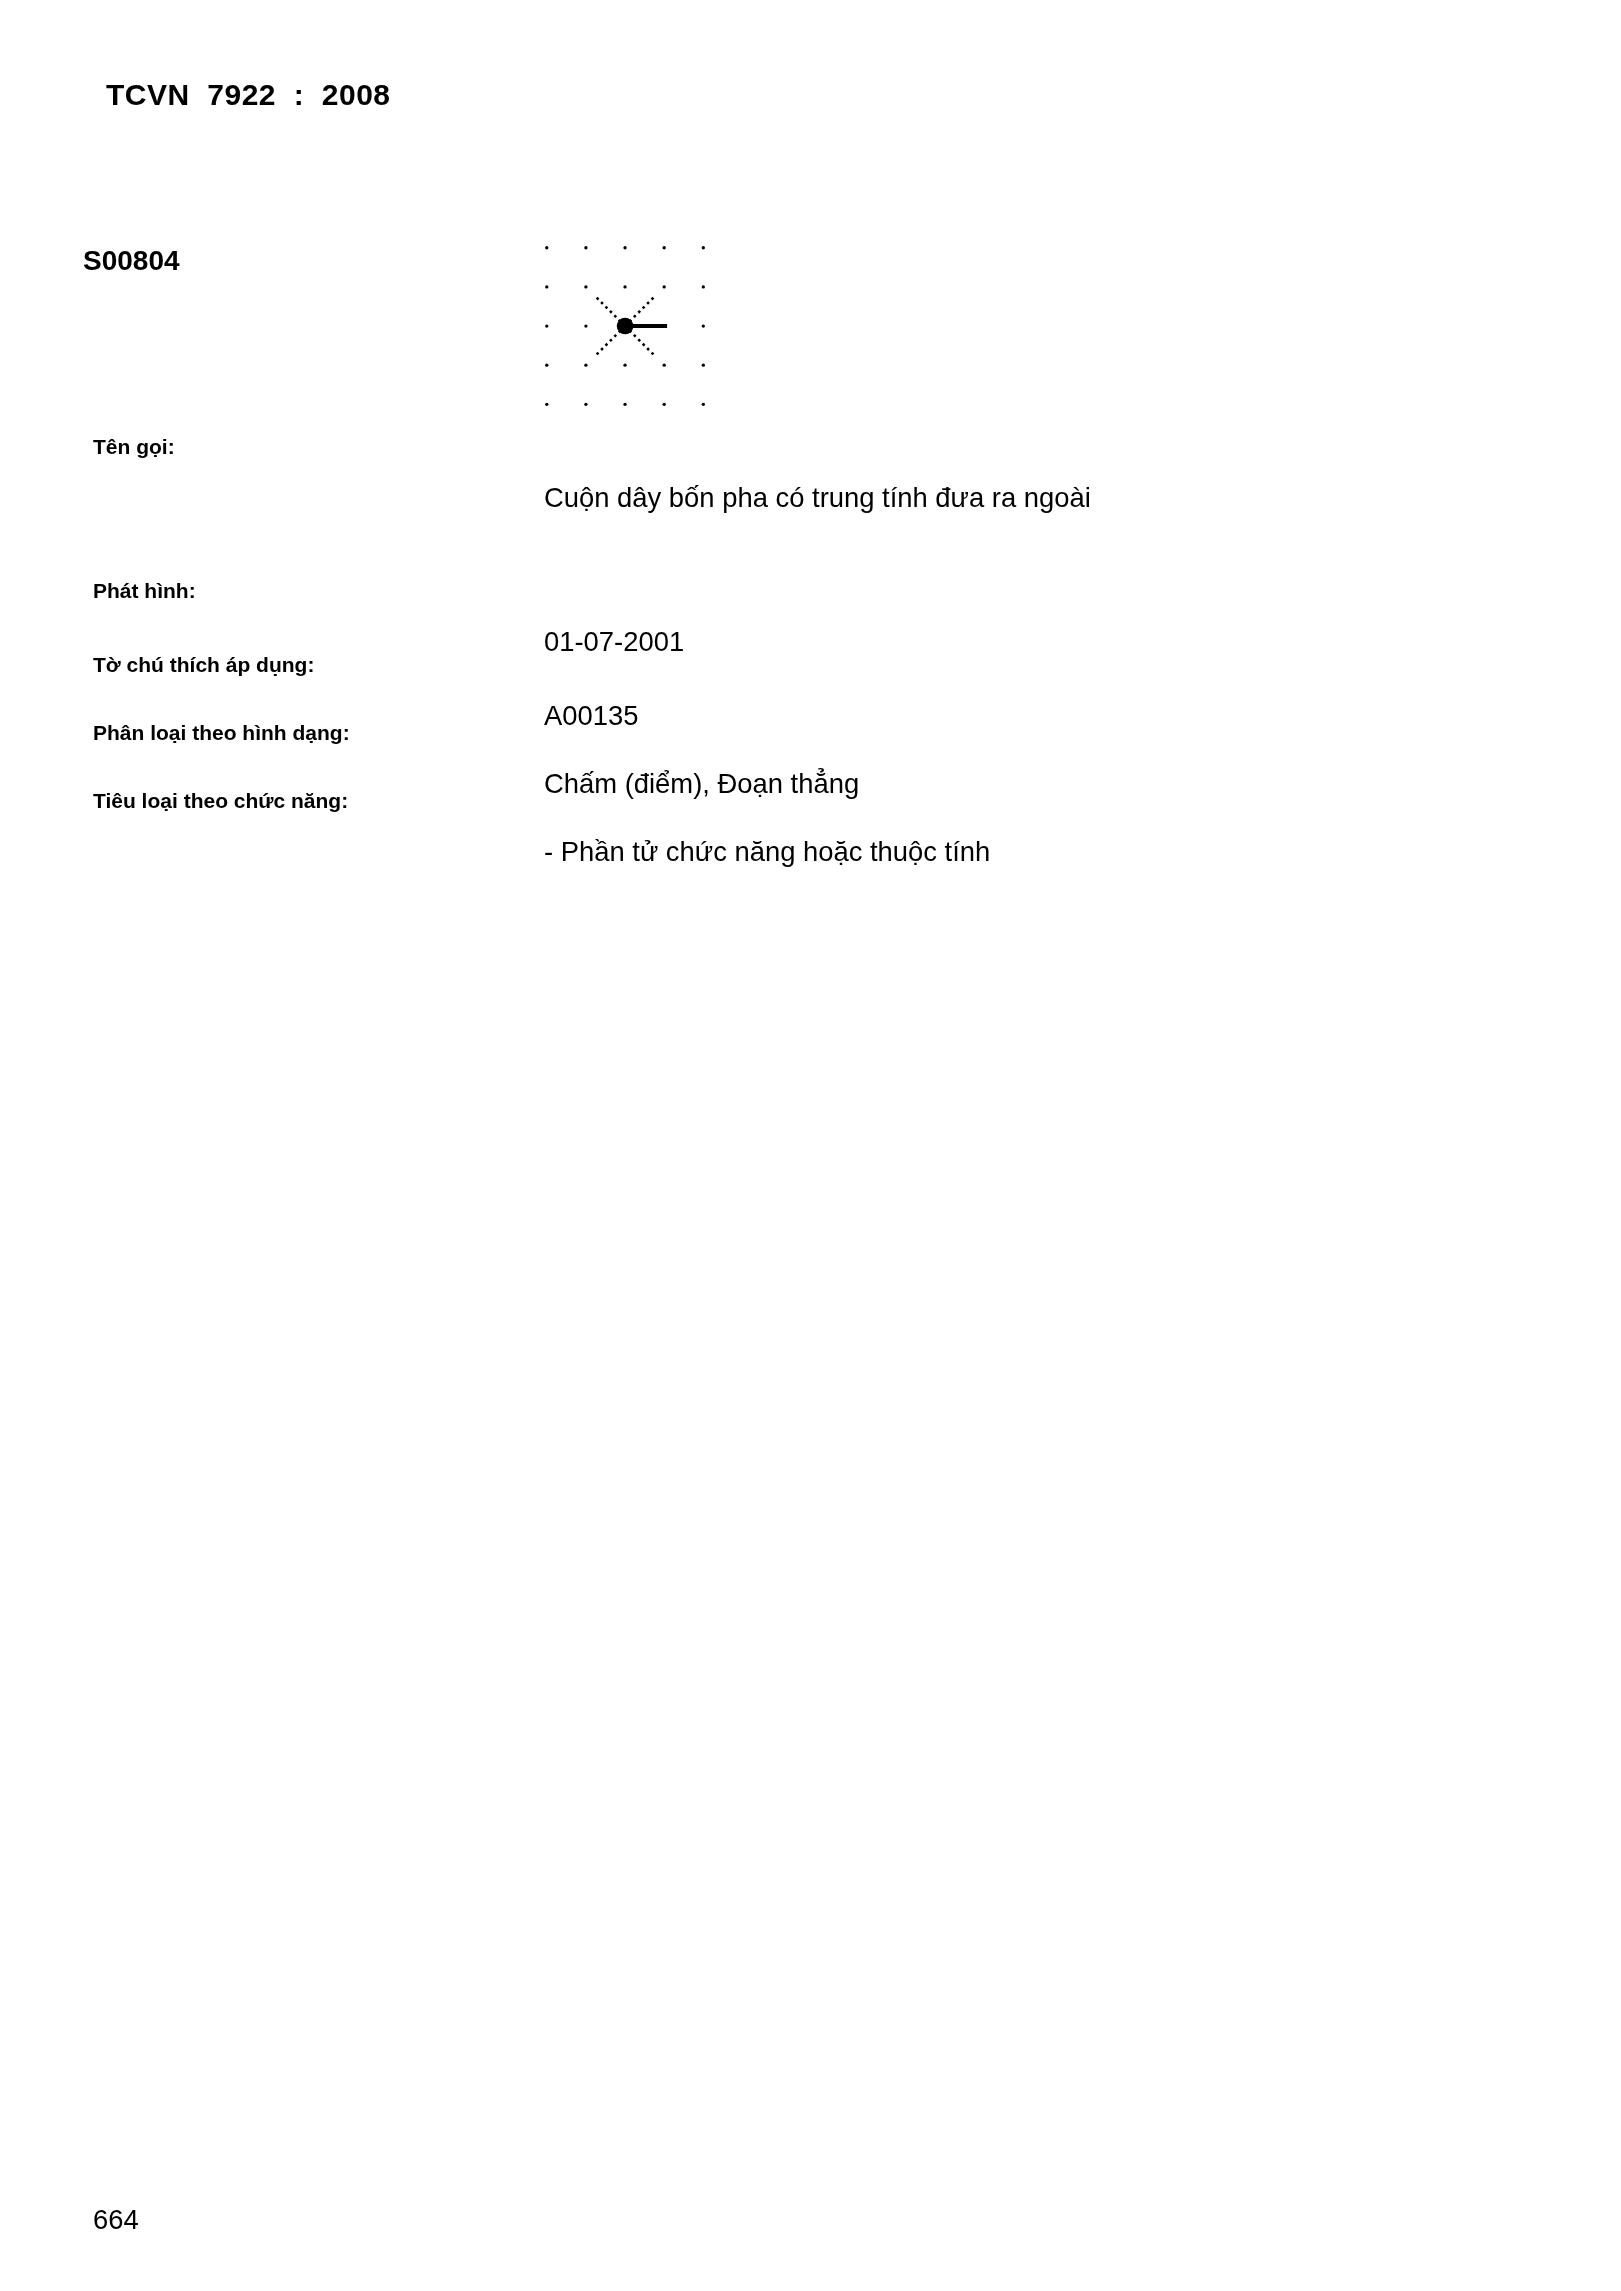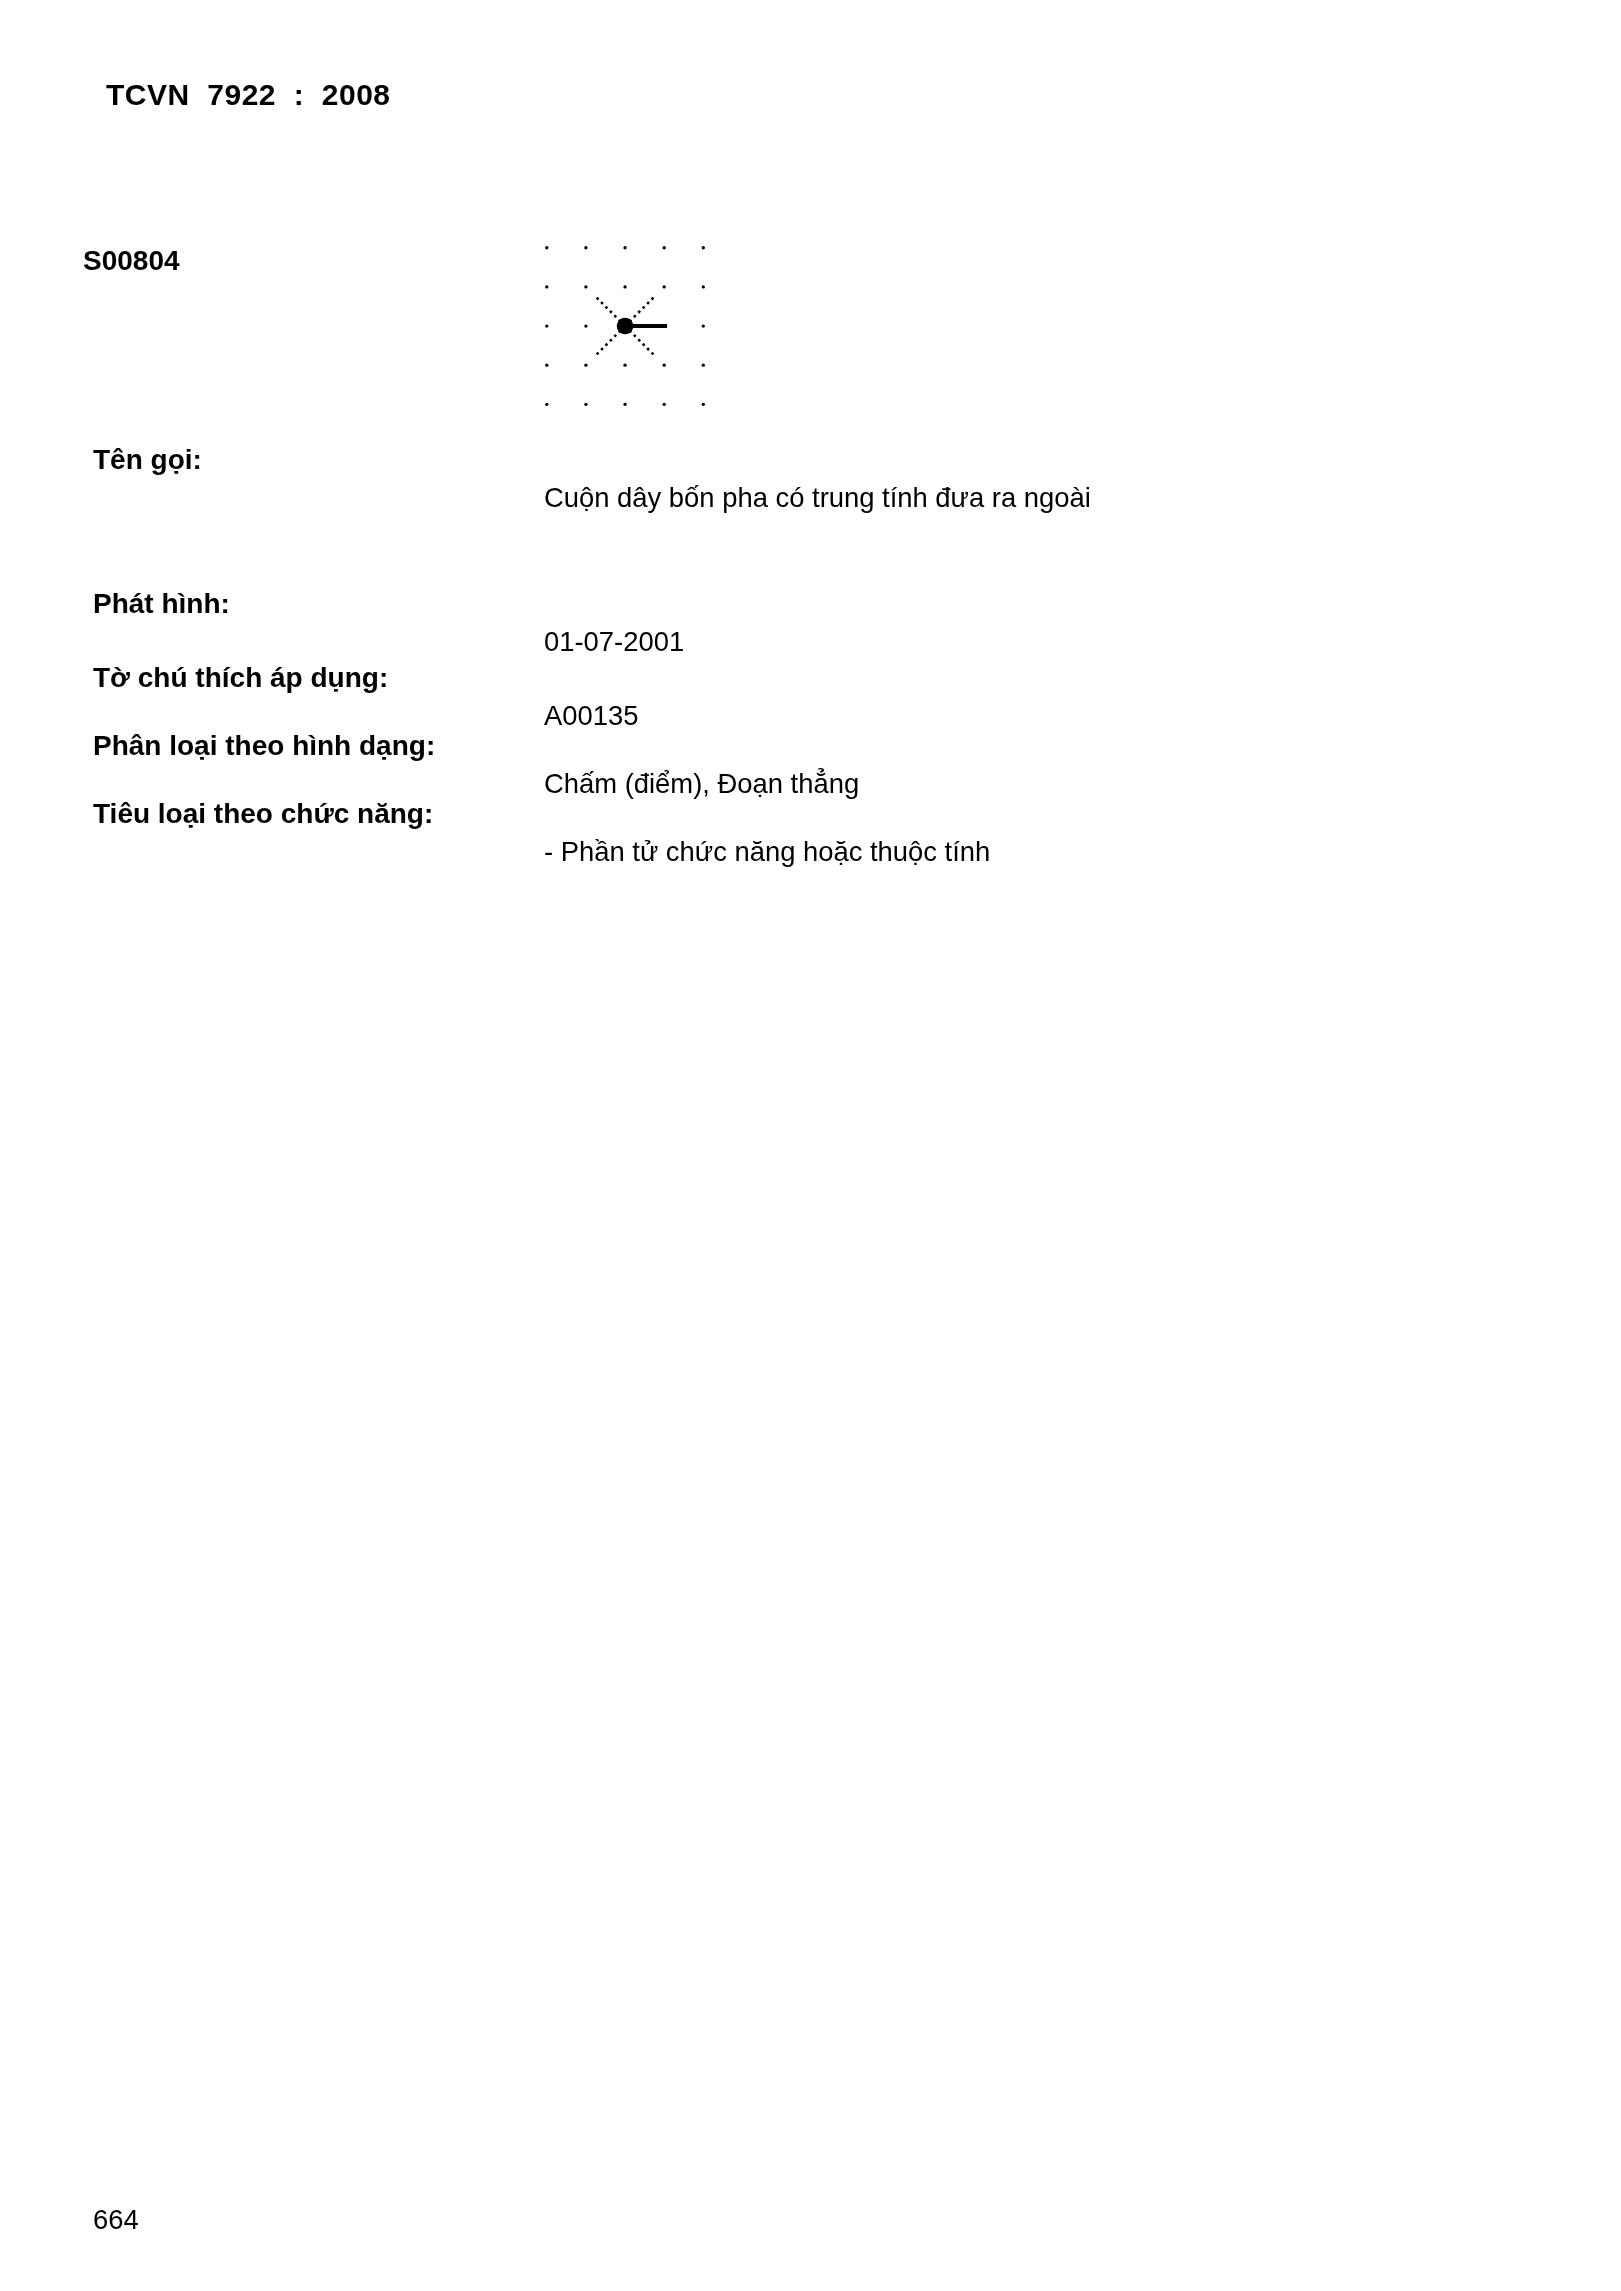--- a/index.html
+++ b/index.html
@@ -42,22 +42,22 @@
   }
   .field-row {
     position: absolute;
     left: 93px;
     width: 1431px;
     height: 43px;
   }
   .field-label {
     position: absolute;
     left: 0;
-    top: 9px;
-    font-size: 28px;
+    top: 0;
+    font-size: 21px;
     font-weight: bold;
     white-space: nowrap;
   }
   .field-value {
     position: absolute;
     left: 451px;
     top: 6.9px;
     font-size: 27.4px;
     font-weight: normal;
     white-space: nowrap;

